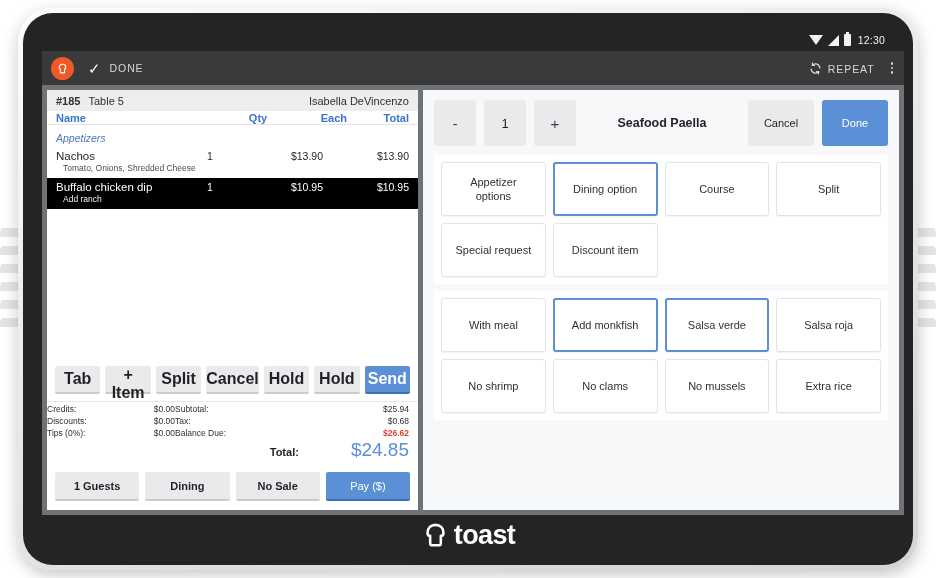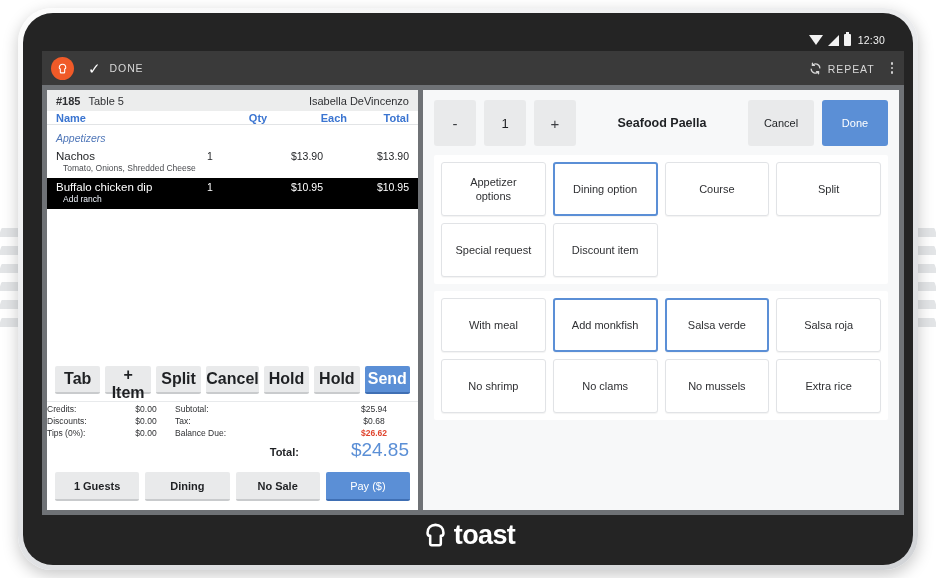--- a/index.html
+++ b/index.html
@@ -280,21 +280,21 @@
     border-top: 1px solid #e8eaec;
   }
   .tot-grid {
     display: grid;
     grid-template-columns: 70px 58px 1fr 70px;
     row-gap: 2px;
     font-size: 8.5px;
     color: #2f3033;
     align-items: baseline;
   }
-  .tot-grid .r { text-align: center; }
+  .tot-grid .r { text-align: right; }
   .tot-grid .danger { color: #e0452f; font-weight: bold; }
   .tot-final {
     display: flex;
     align-items: baseline;
     justify-content: flex-end;
     gap: 10px;
     margin-top: 1px;
   }
   .tot-final .lbl {
     font-size: 11px;

